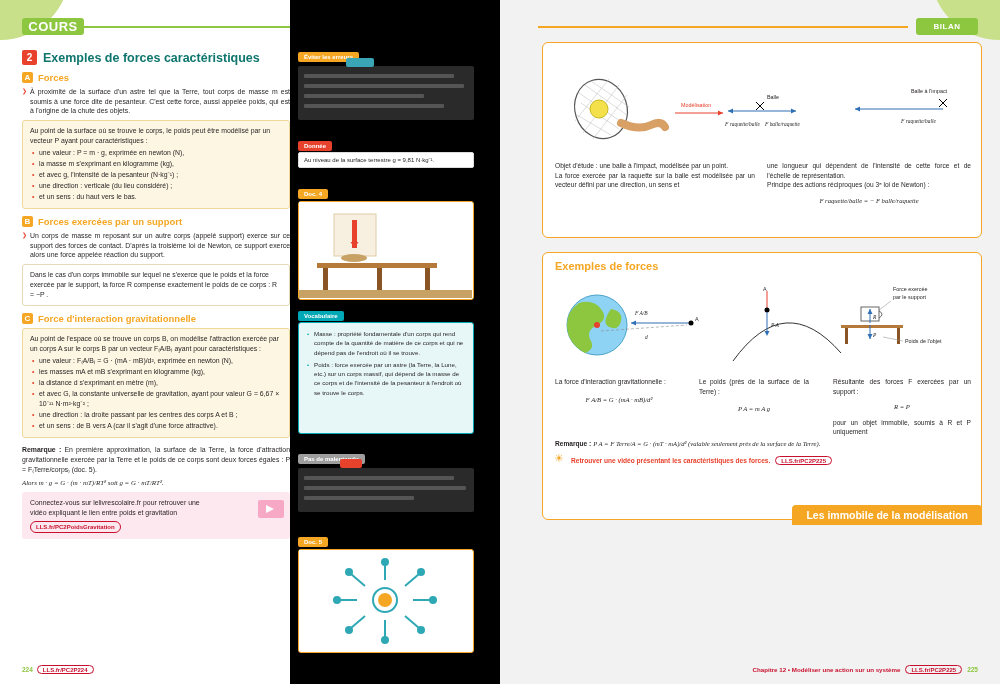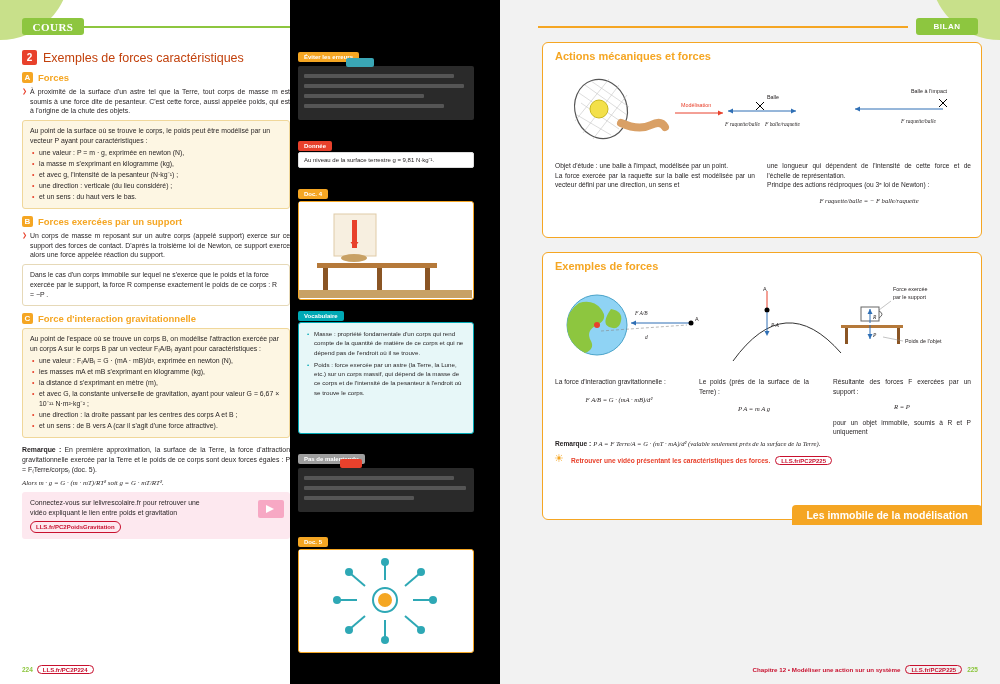--- a/index.html
+++ b/index.html
@@ -13,32 +13,32 @@
     font-size:7px;
     color:#231f20;
   }
   .page { position:absolute; inset:0; }
 
   
   .left-page { position:absolute; left:0; top:0; width:500px; height:684px; background:#fff; }
   .cours-tab {
     position:absolute; left:22px; top:18px; width:62px; height:17px;
     background:#8dc63f; border-radius:3px; color:#fff;
-    font-size:11px; font-weight:bold; letter-spacing:.5px;
-    display:flex; align-items:center; justify-content:center;font-family:Liberation Serif, serif;
+    font-size:13px; font-weight:bold; letter-spacing:.5px;
+    display:flex; align-items:center; justify-content:center;
   }
   .left-rule { position:absolute; left:78px; top:26px; width:212px; height:1.5px; background:#8dc63f; }
 
   .section-head { position:absolute; left:22px; top:50px; display:flex; align-items:center; gap:6px; }
   .num-box {
     width:15px; height:15px; background:#e8412c; color:#fff;
     border-radius:2px; font-weight:bold; font-size:10px;
     display:flex; align-items:center; justify-content:center;
   }
-  .section-title { color:#c2410c; font-size:12.5px; font-weight:normal; }
+  .section-title { color:#0f766e; font-size:12.5px; font-weight:bold; }
 
   .sub-head { display:flex; align-items:center; gap:5px; margin-bottom:4px; }
   .letter-box {
     width:11px; height:11px; background:#f5a623; color:#fff;
     border-radius:2px; font-weight:bold; font-size:8px;
     display:flex; align-items:center; justify-content:center;
   }
   .letter-box.b { background:#f5a623; }
   .sub-title { color:#f5a623; font-size:9.5px; font-weight:bold; }
 
@@ -300,21 +300,20 @@
   </div>
 
   <div class="right-page">
     <div style="position:absolute;right:0;top:0;width:120px;height:42px;overflow:hidden;">
       <div style="position:absolute;right:-40px;top:-30px;width:110px;height:70px;background:#c8e08a;border-radius:0 0 0 70px;"></div>
     </div>
     <div class="bilan-tab">BILAN</div>
     <div class="right-rule"></div>
 
     <div class="card" style="left:42px; top:42px; width:440px; height:196px;">
-      <div class="card-title">Actions mécaniques et forces</div>
 
       <svg style="position:absolute;left:10px;top:28px;" width="420" height="78" viewBox="0 0 420 78">
 
         <ellipse cx="48" cy="38" rx="26" ry="30" fill="none" stroke="#555" stroke-width="1.2" transform="rotate(-18 48 38)"></ellipse>
         <g stroke="#bbb" stroke-width="0.5">
           <path d="M26 22 L70 52"></path>
             <path d="M28 32 L66 58"></path>
             <path d="M32 14 L74 44"></path>
           <path d="M38 10 L76 36"></path>
             <path d="M24 44 L58 64"></path>

